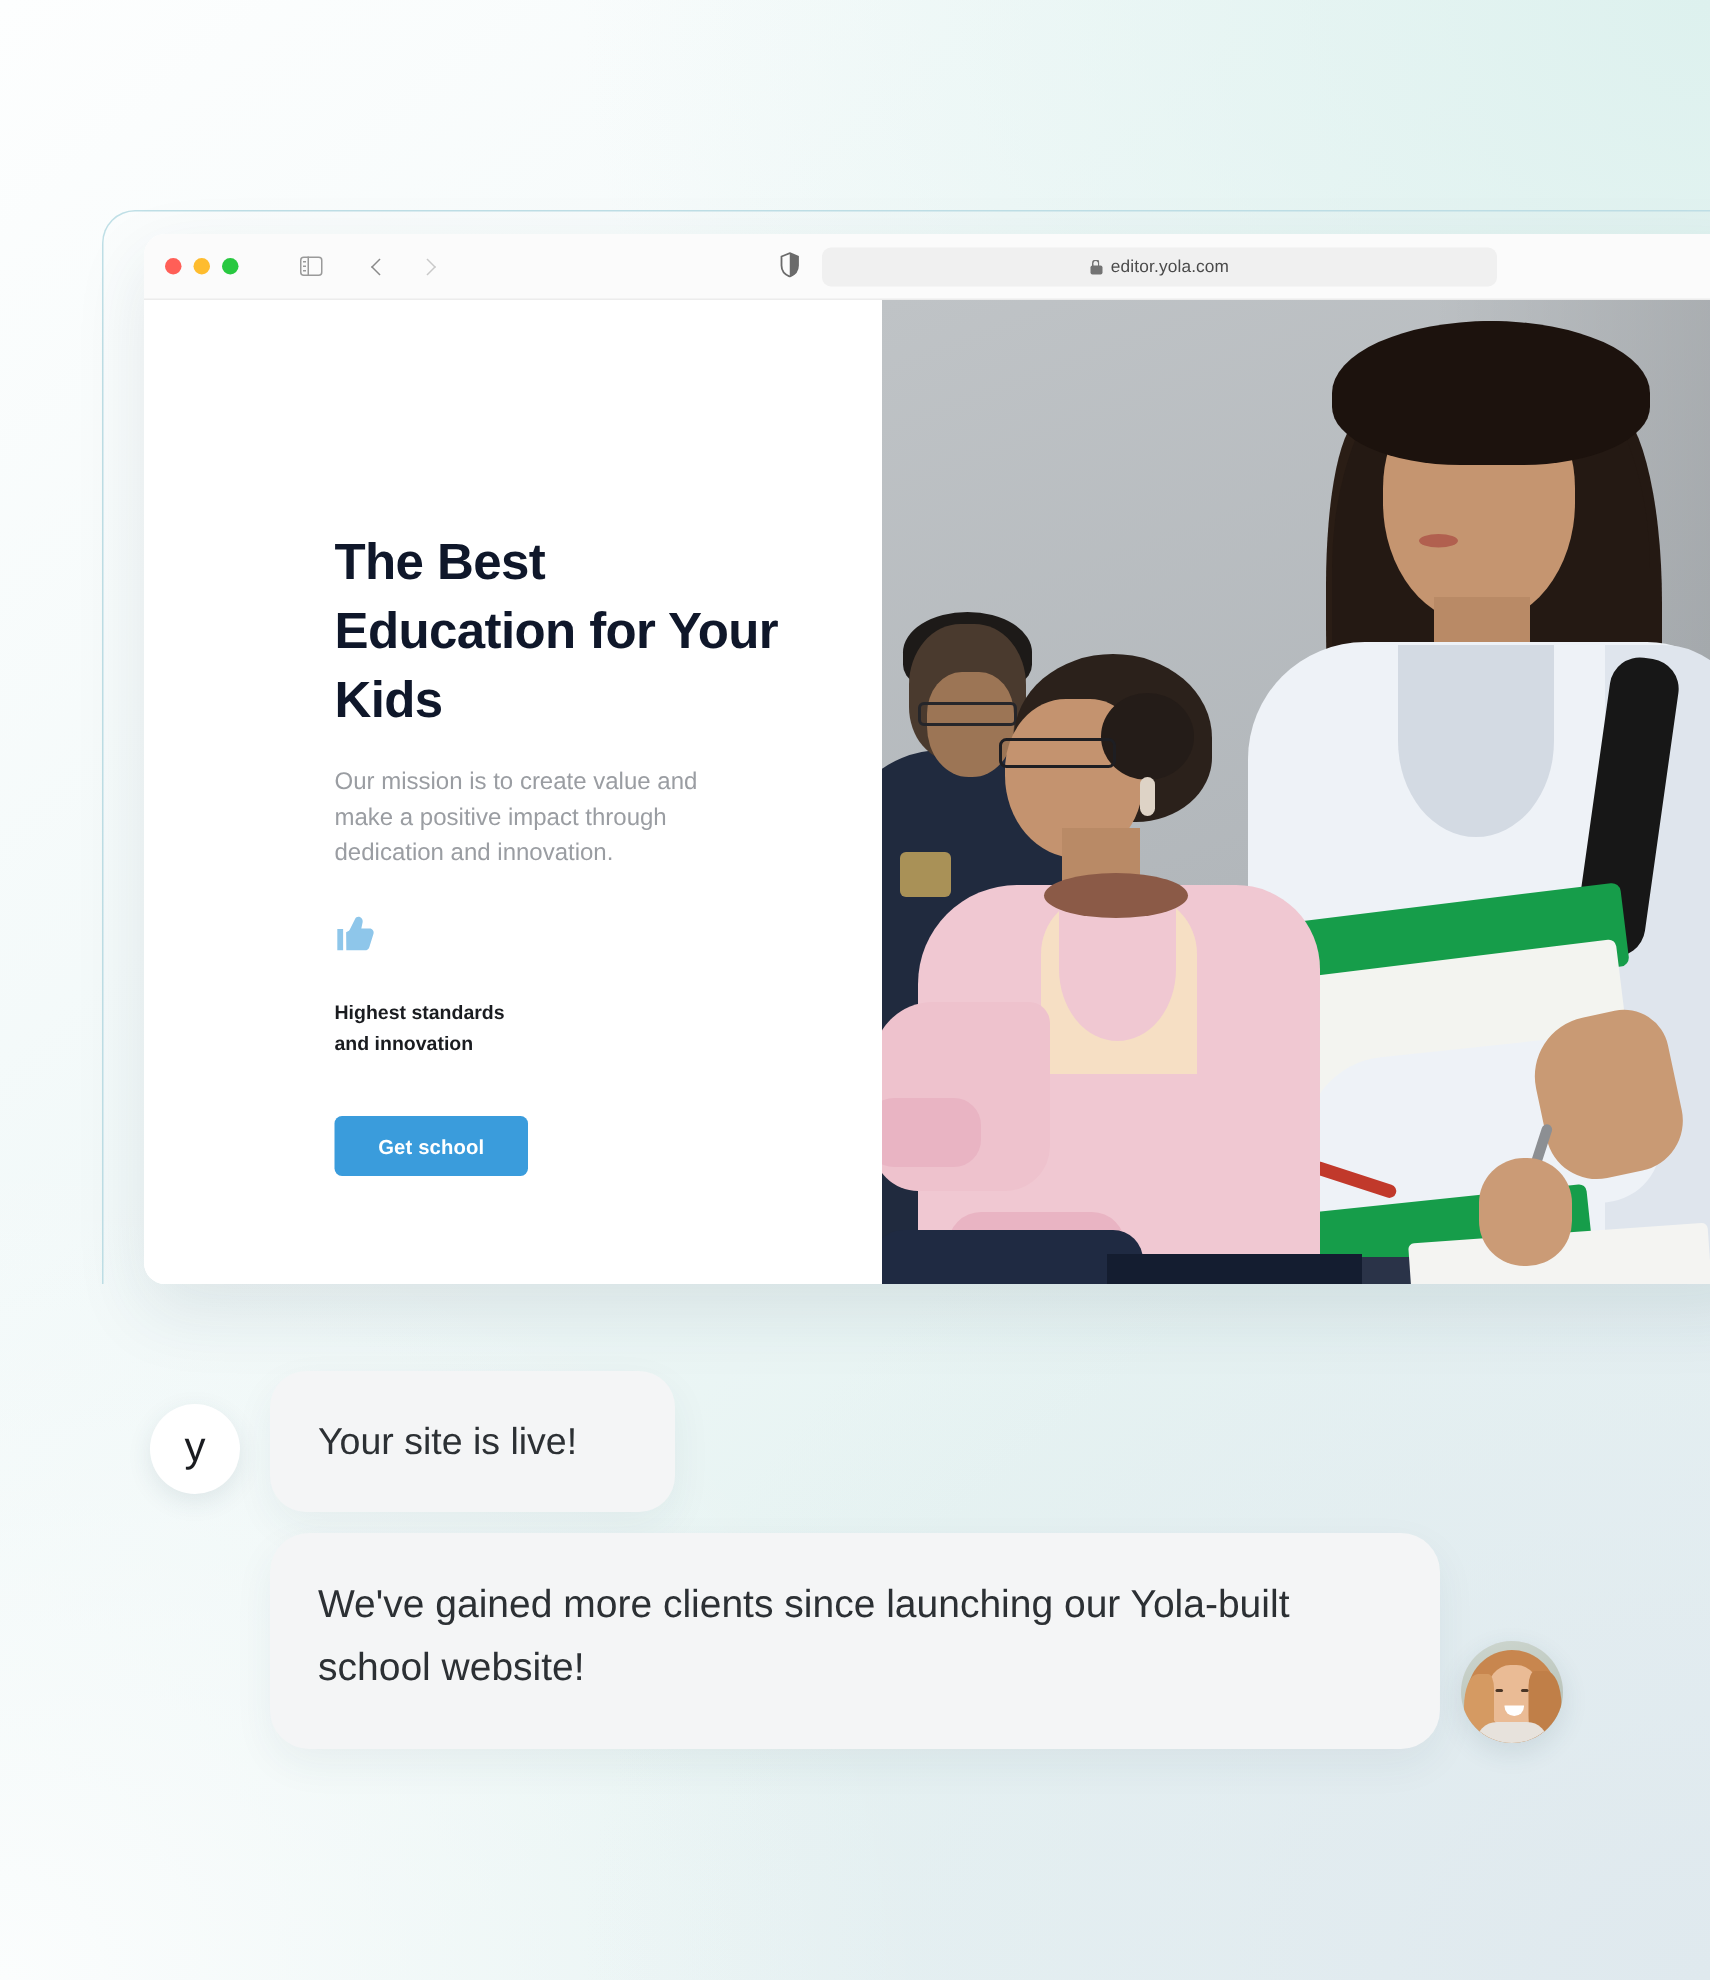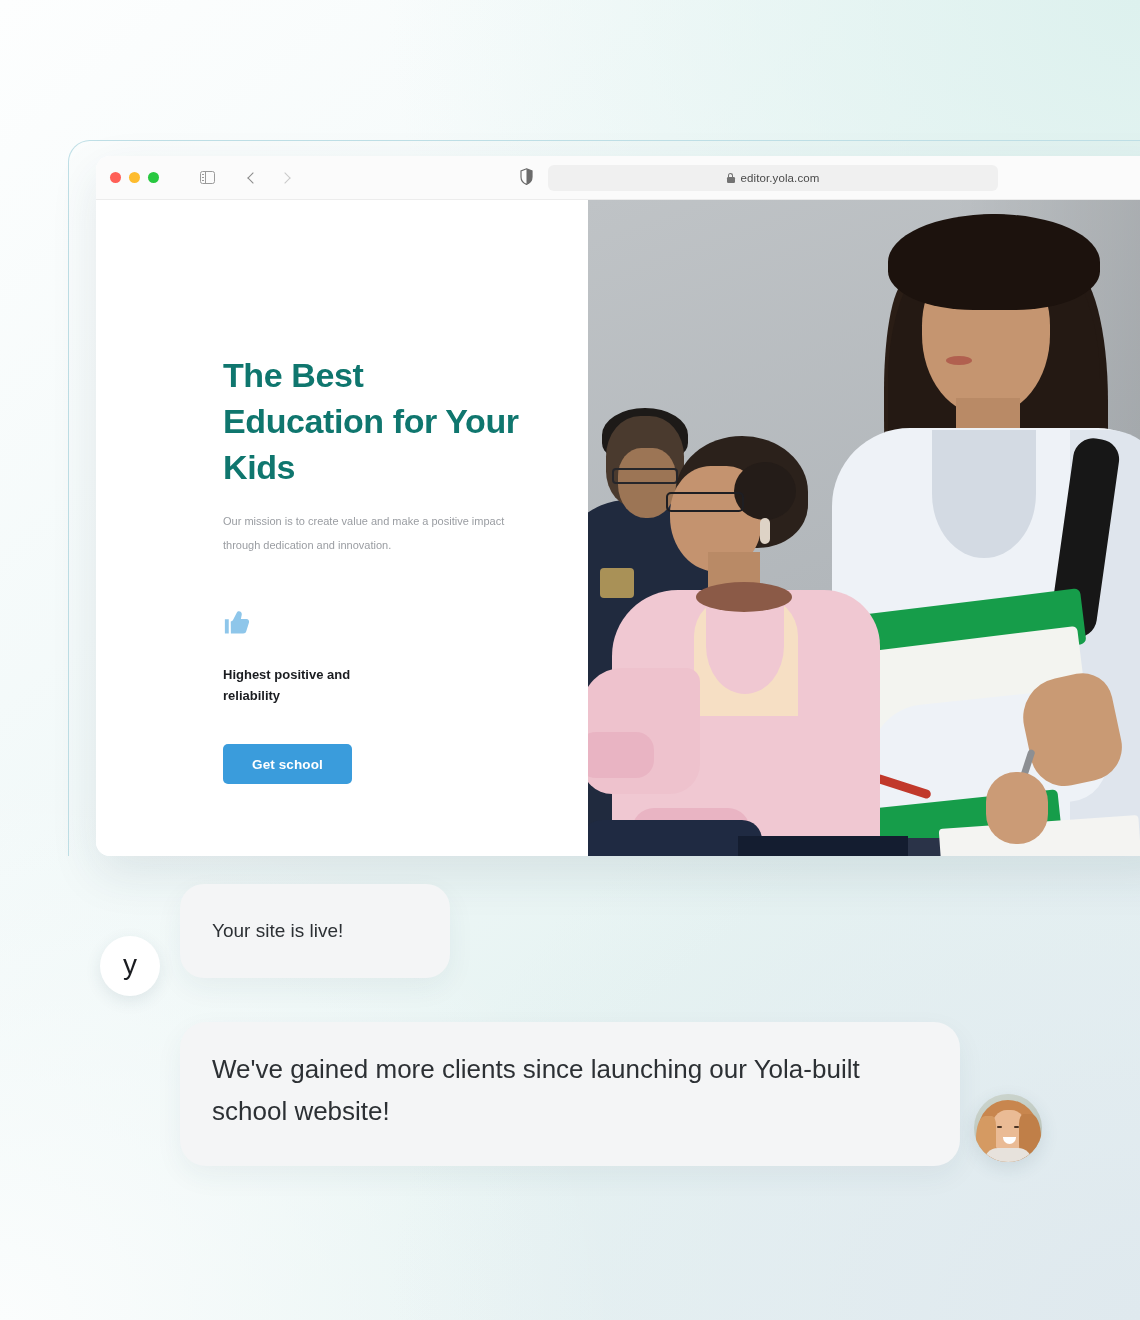--- a/index.html
+++ b/index.html
@@ -57,25 +57,25 @@
     border:1.3px solid #737373; border-bottom:none; border-radius:3px 3px 0 0; }
   .url-text{ font-size:11.5px; color:#4a4a4a; letter-spacing:.1px;text-align:center; }
 
   
   .site{ position:relative; height:656px; display:flex; background:#fff; }
   .site-left{ width:492px; position:relative; }
   .site-right{ flex:1; position:relative; overflow:hidden; background:#b9bec2; }
 
   .hero-h1{
     position:absolute; left:127px; top:152px; width:300px;
-    font-size:34px; line-height:46px; font-weight:700; color:#0f766e; letter-spacing:-.4px;
+    font-size:34px; line-height:46px; font-weight:700; color:#0f172a; letter-spacing:-.4px;
   }
   .hero-p{
     position:absolute; left:127px; top:310px; width:285px;
-    font-size:11px; line-height:23.5px; color:#9a9da2;
+    font-size:16px; line-height:23.5px; color:#9a9da2;
   }
   .features{ position:absolute; left:127px; top:406px; display:flex; gap:36px; }
   .feature{ width:128px; }
   .feat-ico{ height:32px; margin-bottom:26px; display:block; }
   .feat-label{ font-size:13px; line-height:21px; font-weight:700; color:#1a1c20; }
   .cta{
     position:absolute; left:127px; top:544px; width:129px; height:40px;
     background:#3a9cdc; border:none; border-radius:5px; color:#fff;
     font-family:"Liberation Sans", sans-serif; font-size:13.5px; font-weight:700;
     cursor:pointer; letter-spacing:.1px;
@@ -143,23 +143,23 @@
   
   .avatar-logo{
     position:absolute; left:100px; top:936px; width:60px; height:60px;
     background:#fff; border-radius:50%; display:flex; align-items:center; justify-content:center;
     box-shadow:0 5px 16px rgba(40,70,90,.10);
   }
   .avatar-logo span{ font-size:28px; font-weight:400; color:#1a1c20; line-height:1; transform:translateY(-1px); }
 
   .bubble{ position:absolute; background:#f4f5f6; box-shadow:0 10px 28px rgba(40,70,90,.06); }
   .bubble-1{
-    left:180px; top:884px; width:270px; height:94px; border-radius:24px;
+    left:180px; top:914px; width:270px; height:94px; border-radius:24px;
     display:flex; align-items:center; padding-left:32px;
-    font-size:19px; color:#2c3034;
+    font-size:25px; color:#2c3034;
   }
   .bubble-2{
     left:180px; top:1022px; width:780px; height:144px; border-radius:26px;
     padding:26px 40px 0 32px; font-size:26px; line-height:42px; color:#2c3034;
   }
   .avatar-user{
     position:absolute; left:974px; top:1094px; width:68px; height:68px; border-radius:50%;
     overflow:hidden; background:#d9dfe0; box-shadow:0 6px 18px rgba(40,70,90,.12);
   }
   .av-bg{ position:absolute; inset:0; background:linear-gradient(165deg,#cdd6cf 0%,#bcc6bd 60%,#aab5ab 100%); }
@@ -220,21 +220,21 @@
     <div class="site-left">
       <h1 class="hero-h1">The Best Education for Your Kids</h1>
       <p class="hero-p">Our mission is to create value and make a positive impact through dedication and innovation.</p>
 
       <div class="features">
         <div class="feature">
           <svg class="feat-ico" width="30" height="30" viewBox="0 0 24 24">
             <path fill="#8ec6ea" d="M1.5 9.8h3.1v11.4H1.5z"></path>
             <path fill="#8ec6ea" d="M6.3 21.2h9.9c1.1 0 2.1-.7 2.4-1.8l2.2-7c.4-1.4-.6-2.8-2.1-2.8h-4.4l.7-3.4c.3-1.5-.8-2.9-2.3-2.9-.7 0-1.3.4-1.6 1l-3 5.9c-.2.4-.5.7-.9.9l-1 .5z"></path>
           </svg>
-          <div class="feat-label">Highest positive and reliability</div>
+          <div class="feat-label">Highest standards and innovation</div>
         </div>
       </div>
 
       <button class="cta">Get school</button>
     </div>
 
     <div class="site-right">
       <div class="photo">
         <div class="wall-shadow"></div>
 

